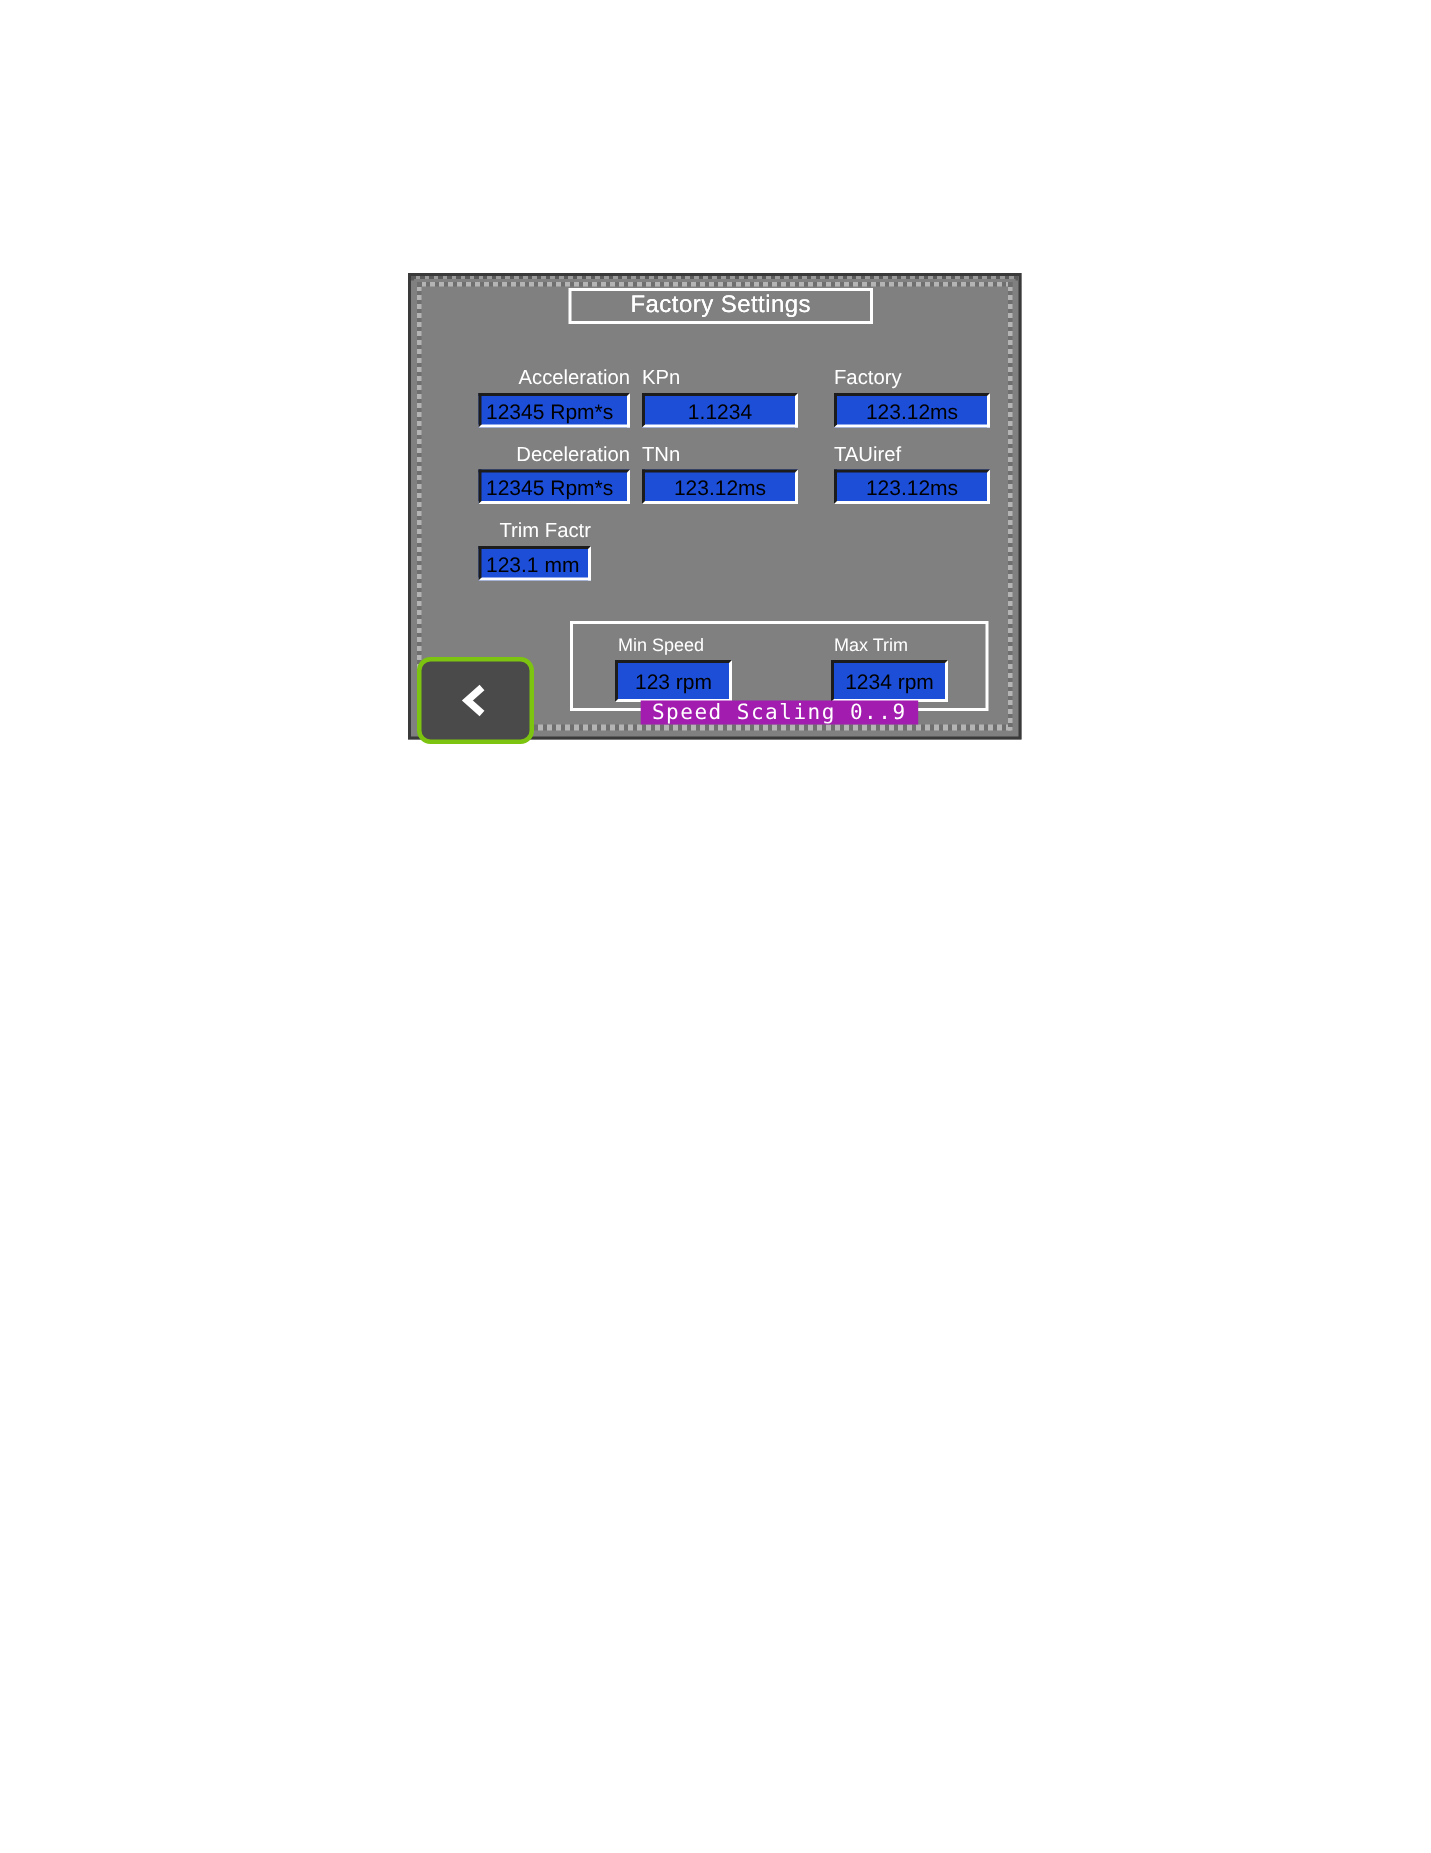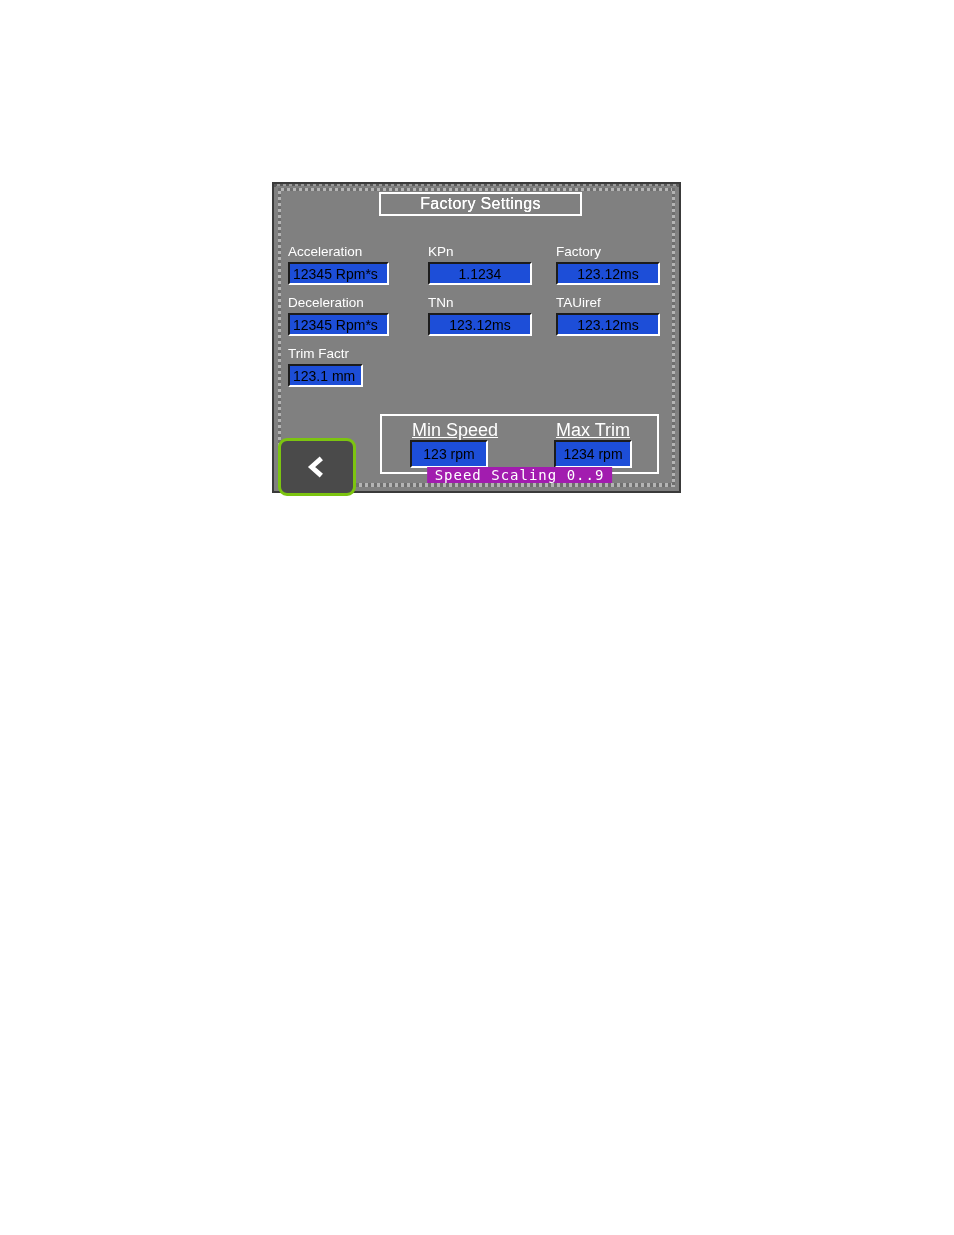--- a/index.html
+++ b/index.html
@@ -102,21 +102,21 @@
     align-items: center;
     color: #000000;
     font-size: 14px;
     white-space: nowrap;
     overflow: hidden;
   }
   .field-input.left-al { justify-content: flex-start; padding-left: 3px; }
   .field-input.center-al { justify-content: center; }
 
   
-  .col1 { left: 12px; }
+  .col1 { left: 43px; text-align: right; }
   .col2 { left: 152px; }
   .col3 { left: 280px; }
   .row1 { top: 58px; }
   .row2 { top: 109px; }
   .row3 { top: 160px; }
 
   .w-col1 { width: 101px; }
   .w-col2 { width: 104px; }
   .w-col3 { width: 104px; }
 
@@ -141,23 +141,22 @@
     font-family: "DejaVu Sans Mono", monospace;
     font-size: 14px;
     white-space: nowrap;
     letter-spacing: 1px;
   }
   .speed-field {
     position: absolute;
     top: 6px;
   }
   .speed-field .field-label {
-    font-size: 18px;
+    font-size: 12px;
     text-align: center;
-    text-decoration: underline;
   }
   .speed-field .field-input {
     width: 78px;
     height: 28px;
   }
   #speed-min { left: 28px; }
   #speed-max { left: 172px; }
   #speed-min .field-label { text-align: left; padding-left: 2px;}
   #speed-max .field-label { text-align: left; padding-left: 2px;}
 

